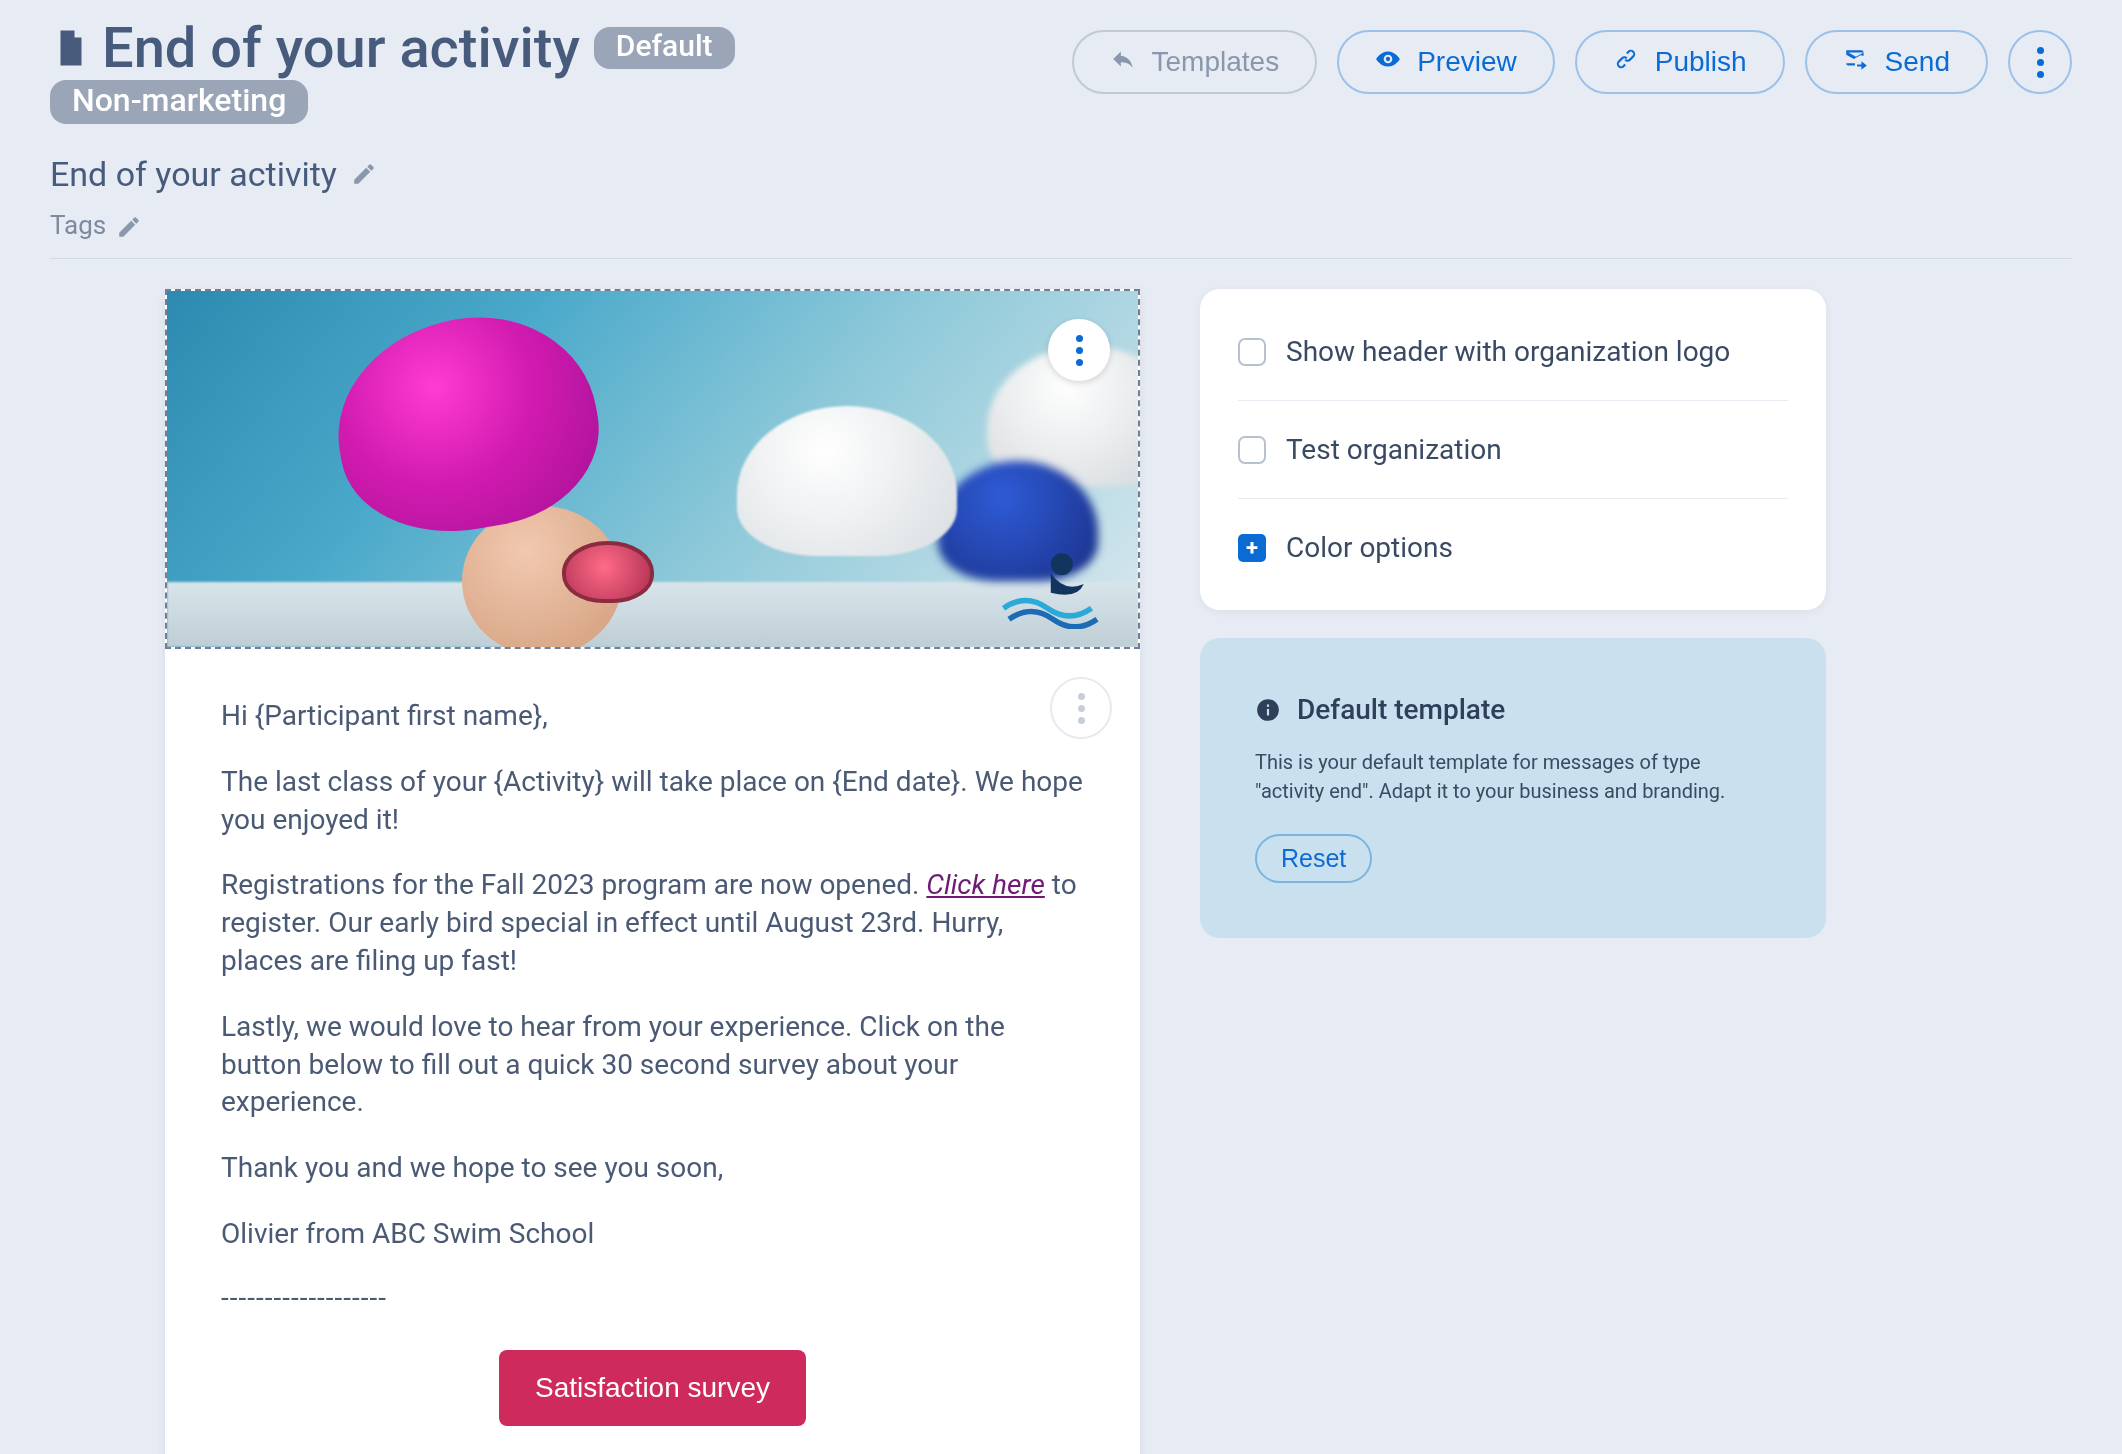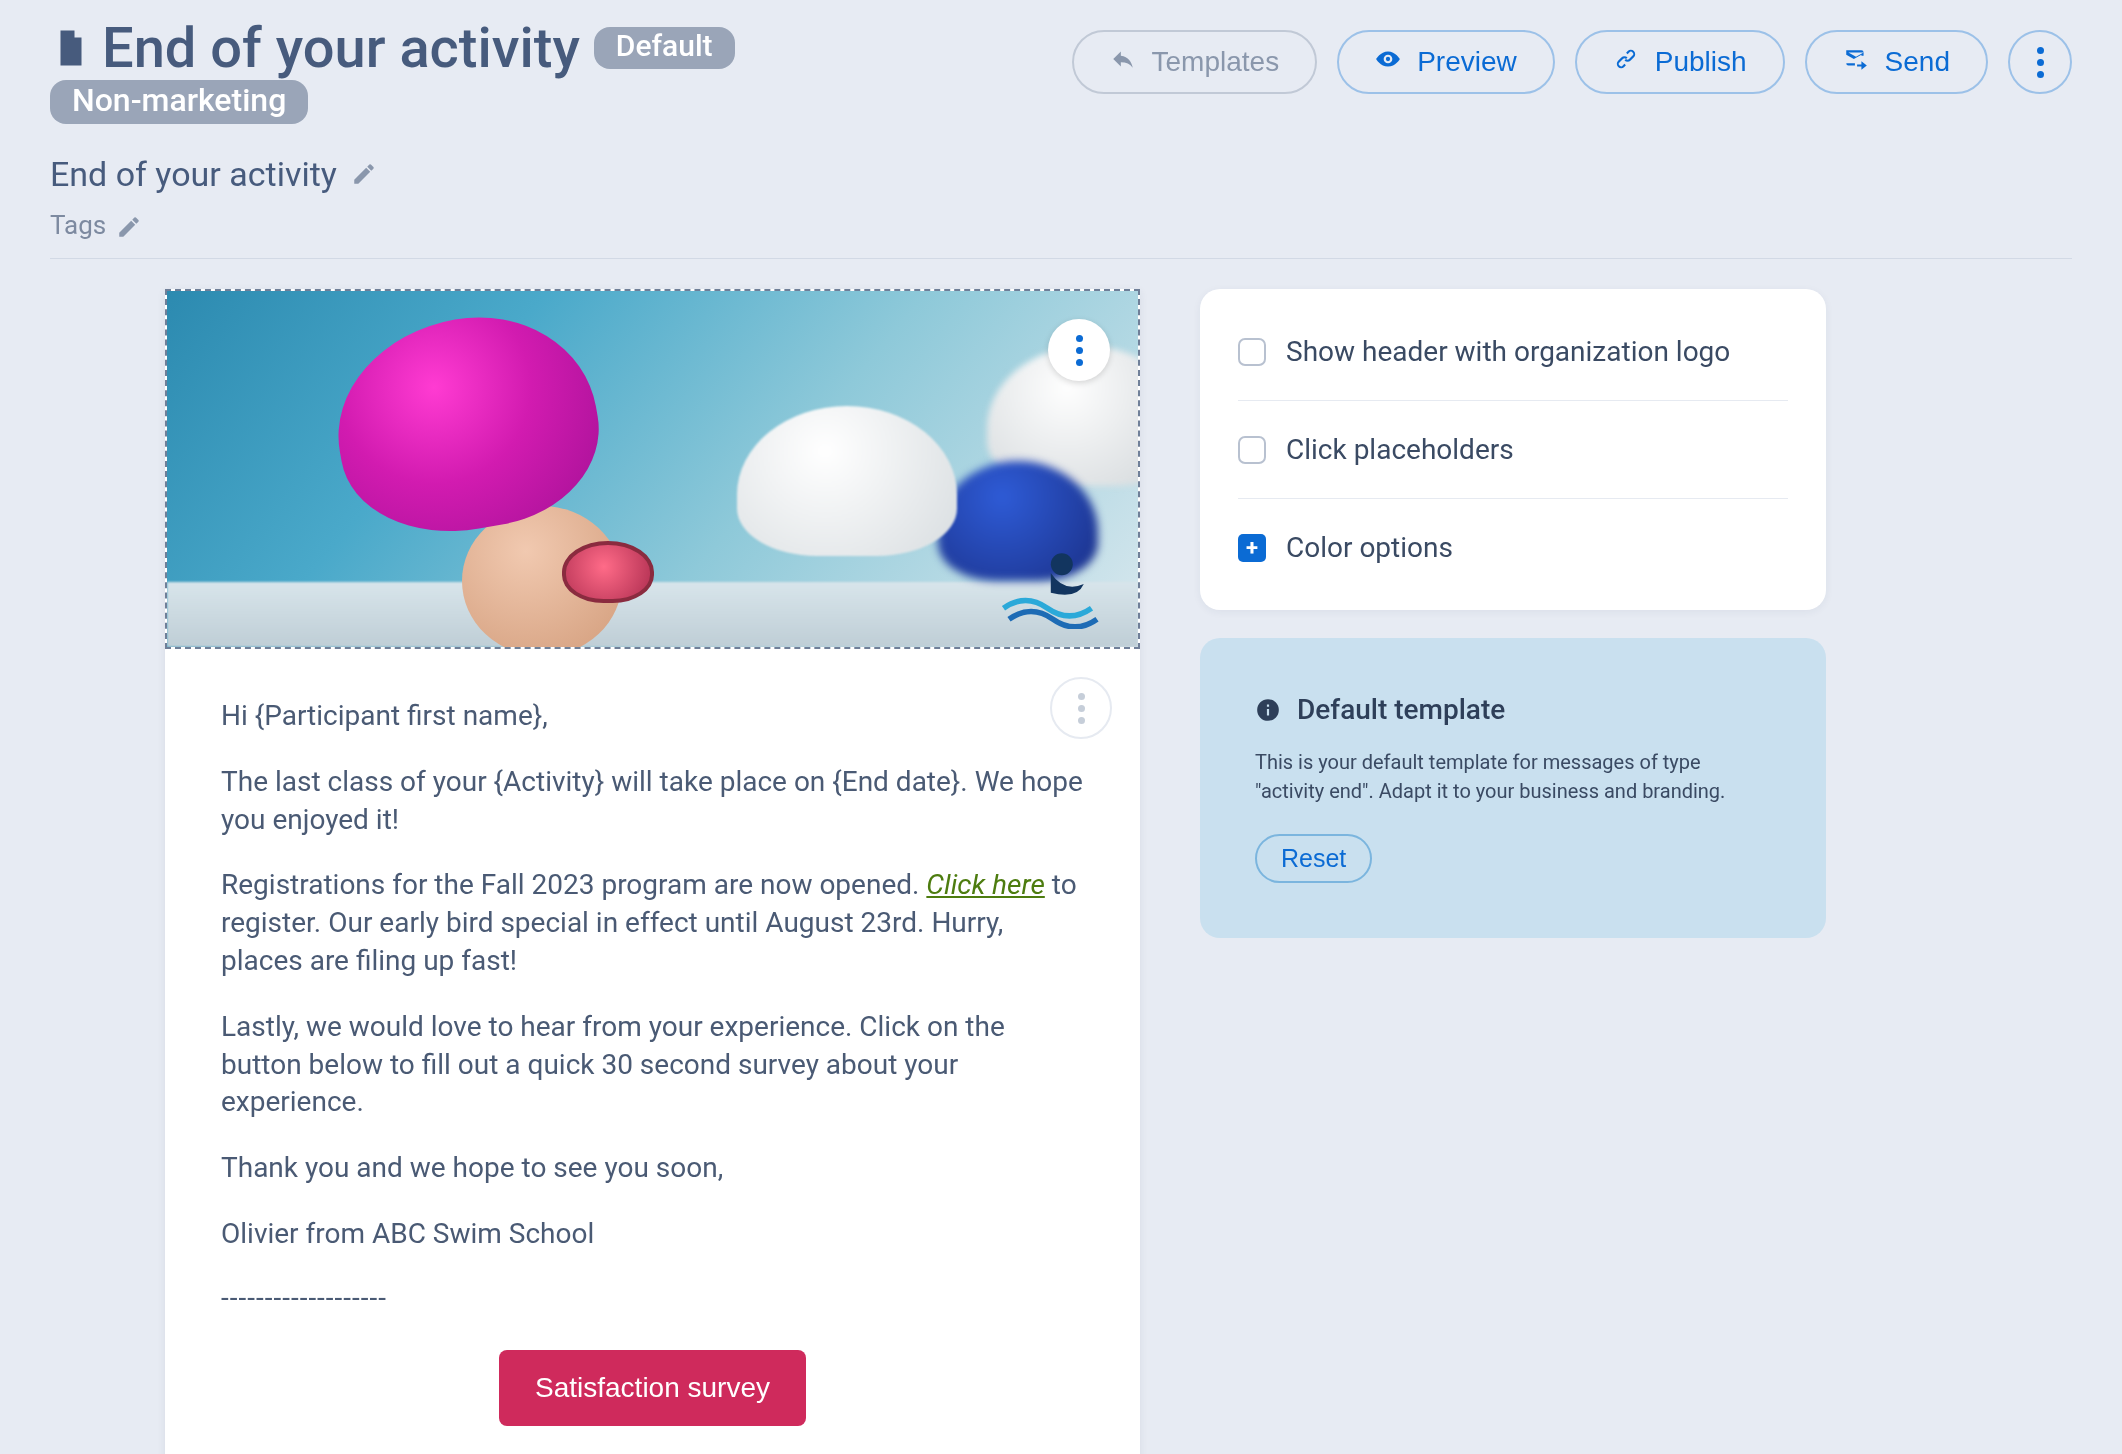--- a/index.html
+++ b/index.html
@@ -176,21 +176,21 @@
   .body-dots-btn .dv { display:flex; flex-direction:column; gap:5px;}
   .body-dots-btn .dv span{ width:7px;height:7px;border-radius:50%;background:#c6ced9;}
 
   .body-area p {
     font-size:28px;
     line-height:1.35;
     color:#4a5a74;
     margin-bottom:28px;
     max-width: 960px;
   }
-  .body-area a.link { color:#4d7c0f; font-style:italic; text-decoration:underline; }
+  .body-area a.link { color:#701a75; font-style:italic; text-decoration:underline; }
   .dash { color:#4a5a74; font-size:28px; letter-spacing:1px; margin-bottom:36px;}
   .survey-btn {
     display:block;
     margin: 0 auto;
     background:#cf2a5c;
     color:#fff;
     font-size:28px;
     padding: 22px 36px;
     border:none;
     border-radius:8px;
@@ -359,21 +359,21 @@
 
     <div class="right-col">
       <div class="panel">
         <div class="opt-row">
           <span class="chk"></span>
           <span>Show header with organization logo</span>
         </div>
         <hr class="opt-divider">
         <div class="opt-row">
           <span class="chk"></span>
-          <span>Click placeholders</span>
+          <span>Test organization</span>
         </div>
         <hr class="opt-divider">
         <div class="opt-row">
           <span class="plus-box">+</span>
           <span>Color options</span>
         </div>
       </div>
 
       <div class="info-panel">
         <div class="info-title">

